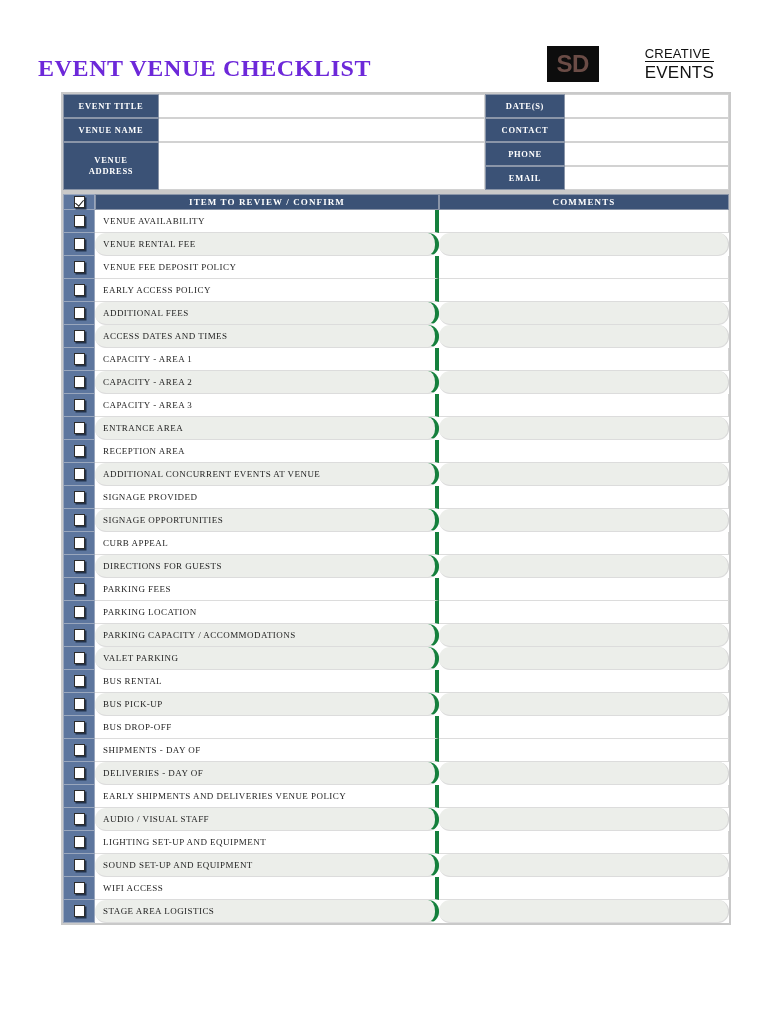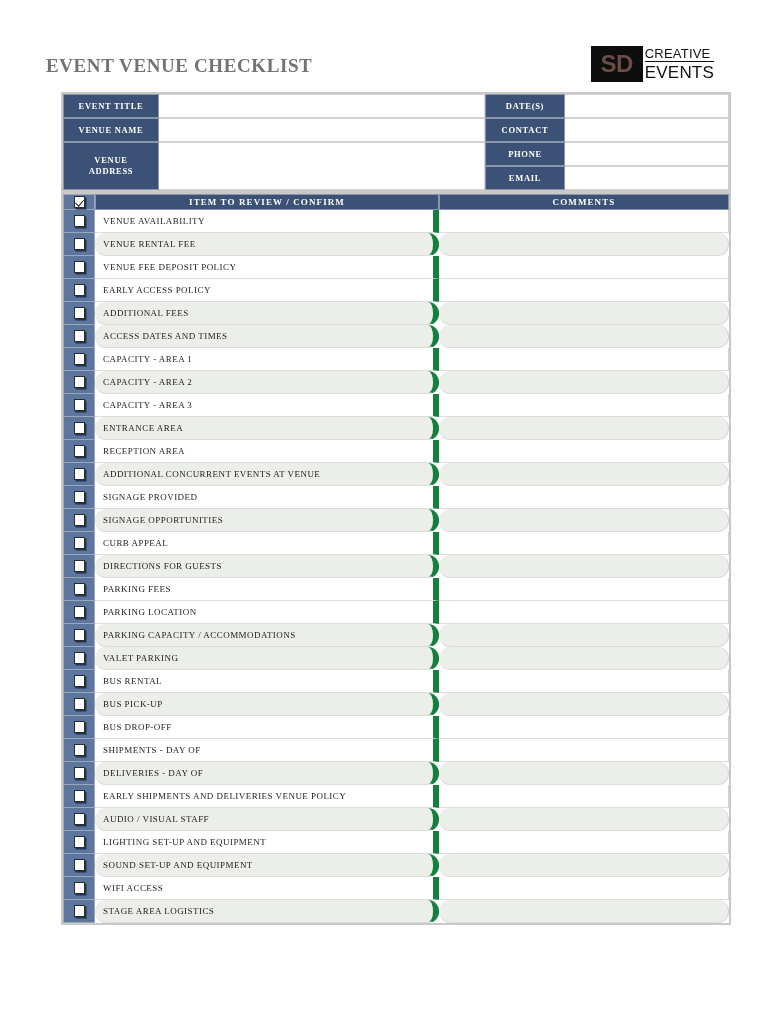--- a/index.html
+++ b/index.html
@@ -28,38 +28,39 @@
   .header-band {
     position: absolute;
     left: 0;
     top: 0;
     width: 770px;
     height: 92px;
   }
 
   .doc-title {
     position: absolute;
-    left: 46px;
+    left: 38px;
     top: 55px;
     font-family: "Liberation Serif", "DejaVu Serif", serif;
-    font-size: 19px;
+    font-size: 24px;
     font-weight: bold;
     letter-spacing: 0.6px;
-    color: #737373;
+    color: #6d28d9;
     white-space: nowrap;
   }
 
   
   .logo {
     position: absolute;
     right: 56px;
     top: 46px;
     display: flex;
     align-items: stretch;
     height: 36px;
+    gap: 44px;
   }
   .logo-mark {
     background: #0d0d0d;
     width: 52px;
     height: 36px;
     display: flex;
     align-items: center;
     justify-content: center;
   }
   .logo-mark-text {
@@ -209,21 +210,21 @@
     transform: rotate(40deg);
   }
 
   .item-cell {
     display: flex;
     align-items: center;
     padding-left: 8px;
     font-size: 9px;
     letter-spacing: 0.45px;
     color: #1d1d1d;
-    border-right: 6px solid #15803d;
+    border-right: 4px solid #15803d;
     border-bottom: 1px solid #dcdcdc;
     box-sizing: border-box;
     white-space: nowrap;
     overflow: hidden;
   }
   .comment-cell {
     border-bottom: 1px solid #dcdcdc;
     border-right: 1px solid #d5d5d5;
     box-sizing: border-box;
   }

